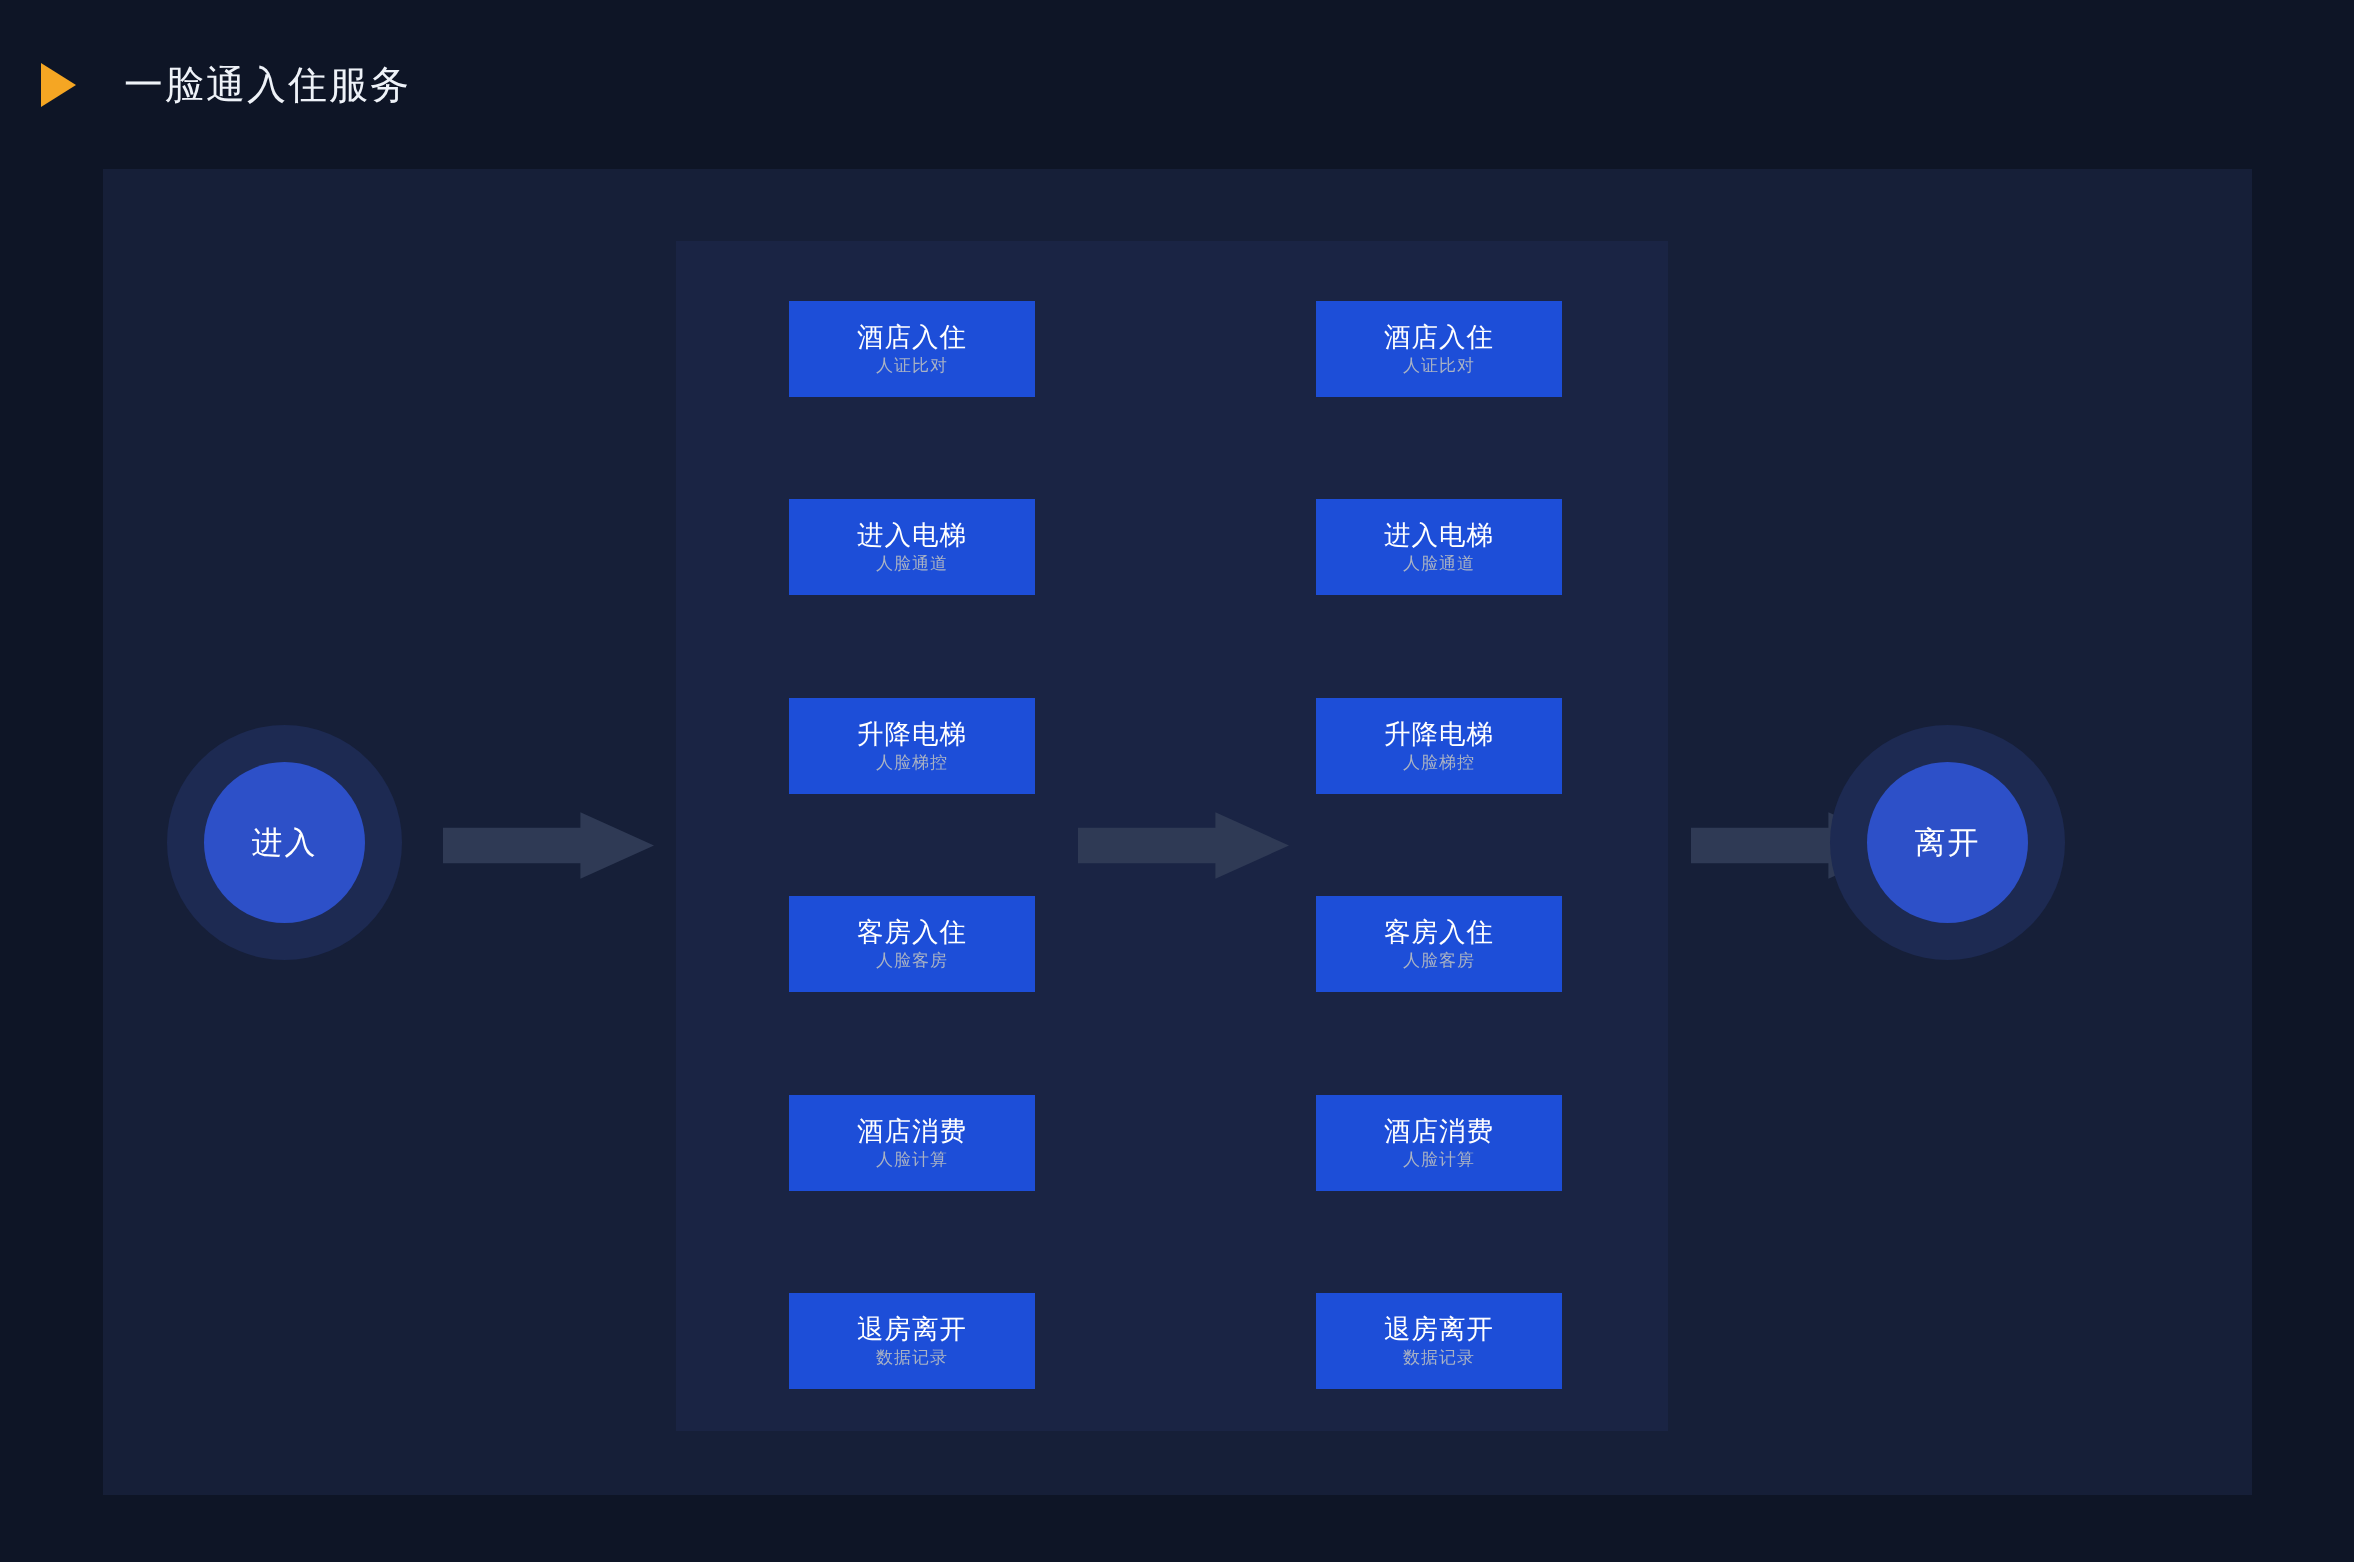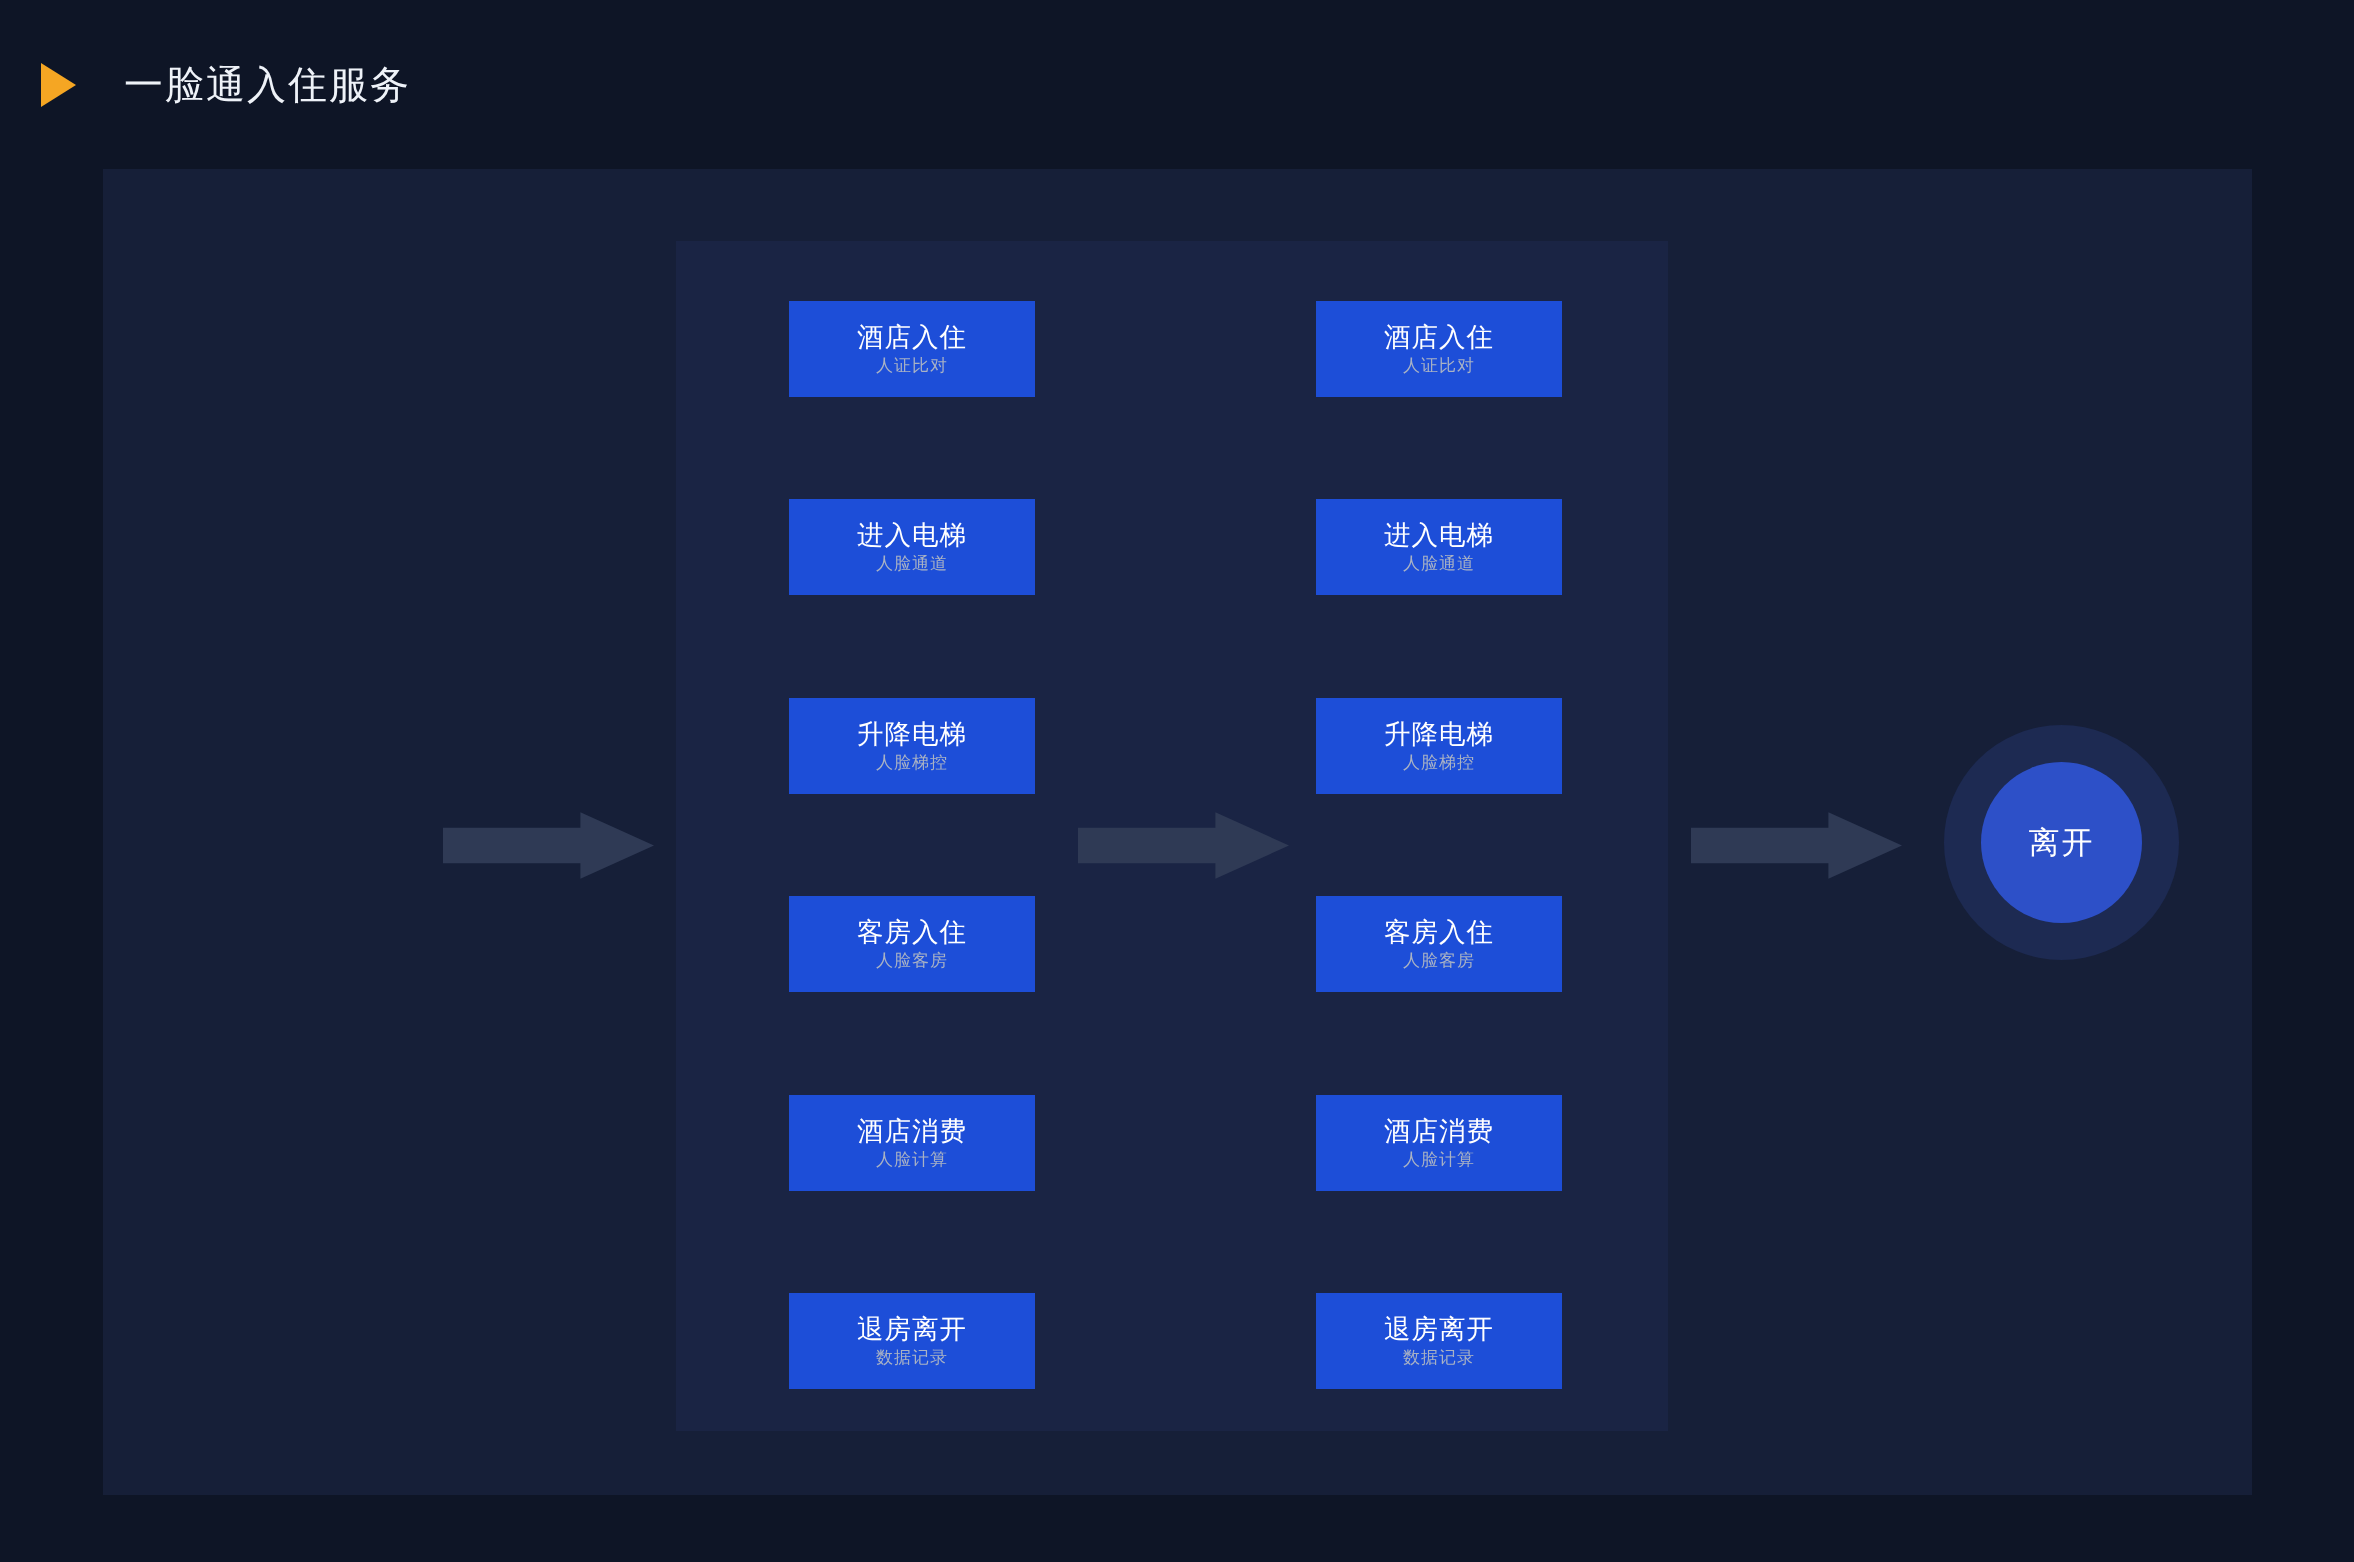--- a/index.html
+++ b/index.html
@@ -138,34 +138,40 @@
 
   <div id="header">
     <div id="play-icon"></div>
     <div id="header-title">一脸通入住服务</div>
   </div>
 
   <div id="outer-panel"></div>
 
   <div id="inner-panel"></div>
 
+  <div class="node-circle-wrap" style="left:167px; top:725px; width:235px; height:235px;">
+    <div class="node-ring" style="left:0; top:0; width:235px; height:235px;"></div>
+    <div class="node-core" style="left:37px; top:37px; width:161px; height:161px;">
+      <span class="node-label">进入</span>
+    </div>
+  </div>
 
   <svg class="arrow" style="left:443px; top:812px;" width="211" height="67" viewBox="0 0 215 68">
     <polygon points="0,16 140,16 140,0 215,34 140,68 140,52 0,52" fill="#2f3a55"></polygon>
   </svg>
 
   <svg class="arrow" style="left:1078px; top:812px;" width="211" height="67" viewBox="0 0 215 68">
     <polygon points="0,16 140,16 140,0 215,34 140,68 140,52 0,52" fill="#2f3a55"></polygon>
   </svg>
 
   <svg class="arrow" style="left:1691px; top:812px;" width="211" height="67" viewBox="0 0 215 68">
     <polygon points="0,16 140,16 140,0 215,34 140,68 140,52 0,52" fill="#2f3a55"></polygon>
   </svg>
 
-  <div class="node-circle-wrap" style="left:1944px; top:725px; width:235px; height:235px;font-family:Liberation Serif, serif;">
+  <div class="node-circle-wrap" style="left:1830px; top:725px; width:235px; height:235px;font-family:Liberation Serif, serif;">
     <div class="node-ring" style="left:0; top:0; width:235px; height:235px;"></div>
     <div class="node-core" style="left:37px; top:37px; width:161px; height:161px;">
       <span class="node-label">离开</span>
     </div>
   </div>
 
   <div class="card" style="left:789px; top:301px;">
     <span class="card-title">酒店入住</span>
     <span class="card-sub">人证比对</span>
   </div>

